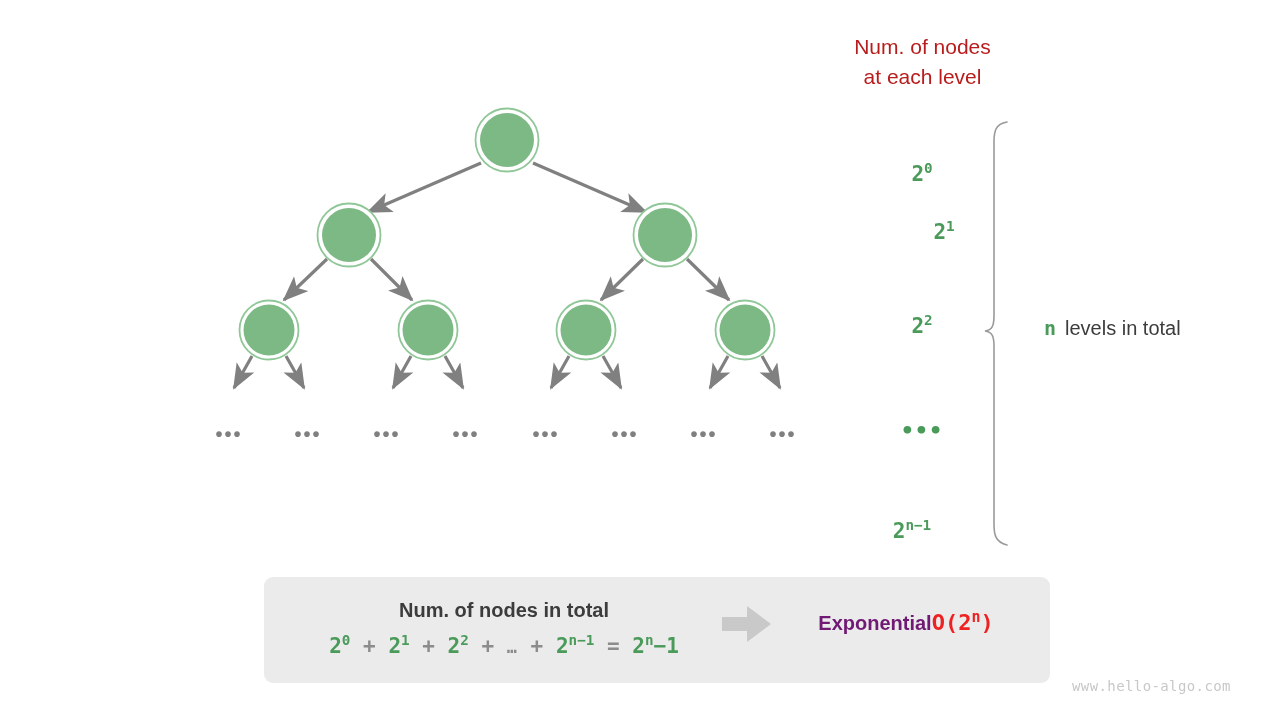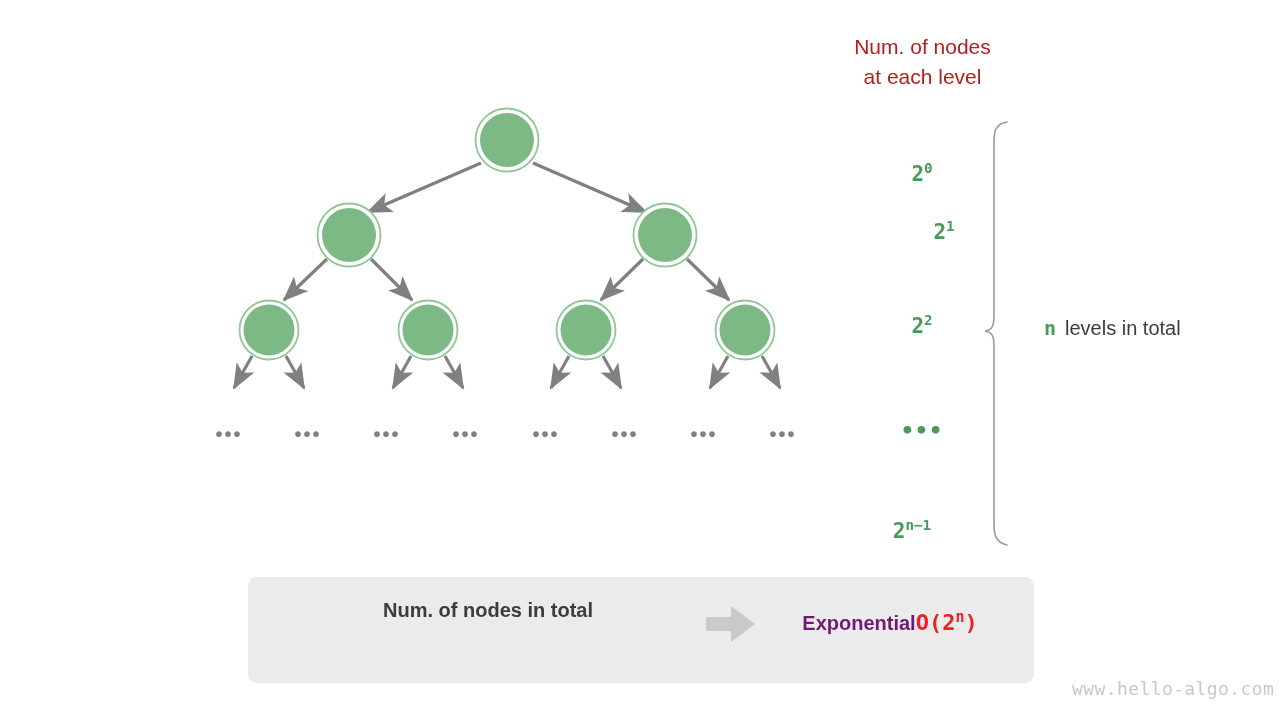--- a/index.html
+++ b/index.html
@@ -89,21 +89,21 @@
     font-family: "Liberation Sans", sans-serif;
     font-weight: bold;
     font-size: 20px;
     color: #808080;
     letter-spacing: 2px;
   }
 
   
   #summary-panel {
     position: absolute;
-    left: 248px;
+    left: 264px;
     top: 577px;
     width: 786px;
     height: 106px;
     background: #ebebeb;
     border-radius: 9px;
   }
   .panel-col {
     position: absolute;
     text-align: center;
   }
@@ -147,21 +147,21 @@
   }
   .cx-big sup { font-size: 0.68em; vertical-align: super; line-height: 0; }
   .cx-line { margin-top: 11px; white-space: nowrap; }
 
   
   #watermark {
     position: absolute;
     left: 1072px;
     top: 678px;
     font-family: "DejaVu Sans Mono", monospace;
-    font-size: 18px;
+    font-size: 14px;
     color: #c8c8c8;
     letter-spacing: 0.4px;
   }
 </style>
 </head>
 <body>
 
 <div id="canvas">
 
   <svg class="svg-layer" viewBox="0 0 1280 720" xmlns="http://www.w3.org/2000/svg">
@@ -268,20 +268,33 @@
   <div class="tree-dots" style="left:446px; top:423px;">•••</div>
   <div class="tree-dots" style="left:526px; top:423px;">•••</div>
   <div class="tree-dots" style="left:605px; top:423px;">•••</div>
   <div class="tree-dots" style="left:684px; top:423px;">•••</div>
   <div class="tree-dots" style="left:763px; top:423px;">•••</div>
 
   <div id="summary-panel">
 
     <div class="panel-col" id="col-left">
       <div class="panel-title">Num. of nodes in total</div>
+      <div class="panel-formula">
+        <span>2</span><sup>0</sup>
+        <span class="op">+</span>
+        <span>2</span><sup>1</sup>
+        <span class="op">+</span>
+        <span>2</span><sup>2</sup>
+        <span class="op">+</span>
+        <span class="ell">…</span>
+        <span class="op">+</span>
+        <span>2</span><sup>n−1</sup>
+        <span class="op">=</span>
+        <span>2</span><sup>n</sup><span>−1</span>
+      </div>
     </div>
 
     <svg class="svg-layer" style="width:786px;height:106px;" viewBox="0 0 786 106">
       <path d="M458,40 L483,40 L483,29 L507,47 L483,65 L483,54 L458,54 Z" fill="#c9c9c9"></path>
     </svg>
 
     <div class="panel-col" id="col-right">
       <div class="cx-line">
         <span class="cx-word">Exponential</span><span class="cx-big"><span>O(2</span><sup>n</sup><span>)</span></span>
       </div>

